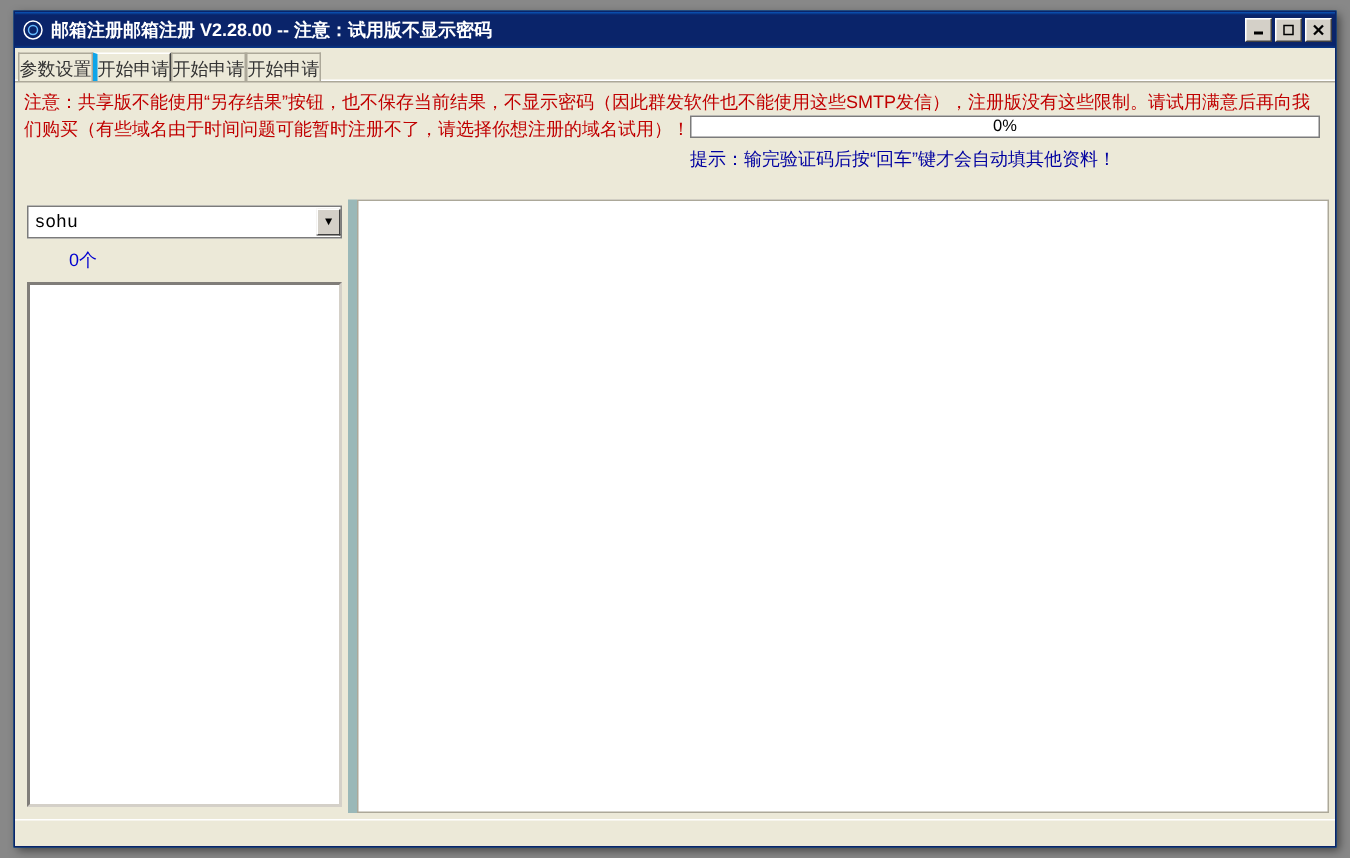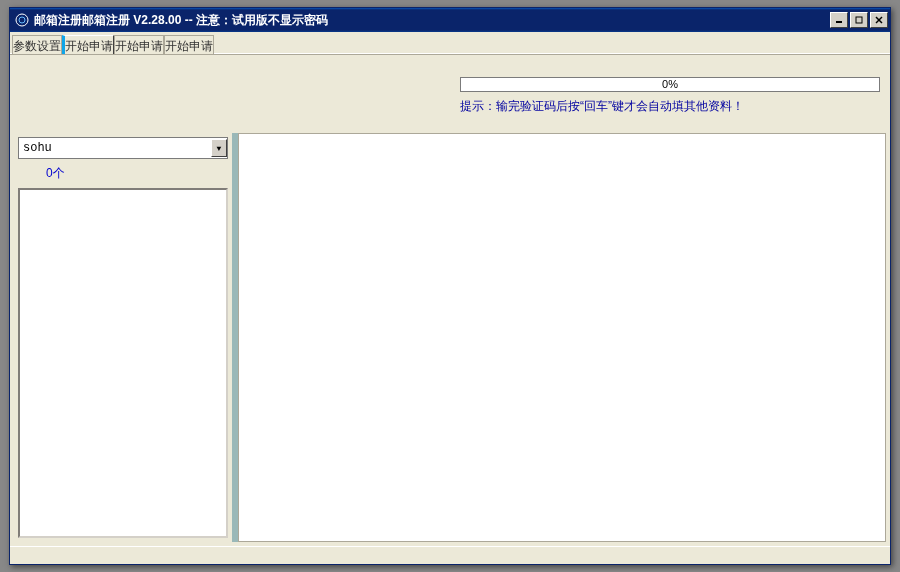--- a/index.html
+++ b/index.html
@@ -218,20 +218,21 @@
   </div>
 
   <div class="menubar">
     <div class="tab">参数设置</div>
     <div class="tab active">开始申请</div>
     <div class="tab">开始申请</div>
     <div class="tab">开始申请</div>
   </div>
 
   <div class="content">
+    <div class="warning">注意：共享版不能使用“另存结果”按钮，也不保存当前结果，不显示密码（因此群发软件也不能使用这些SMTP发信），注册版没有这些限制。请试用满意后再向我们购买（有些域名由于时间问题可能暂时注册不了，请选择你想注册的域名试用）！</div>
 
     <div class="progress-row">
       <div class="progress">0%</div>
     </div>
 
     <div class="hints">
       <div>提示：输完验证码后按“回车”键才会自动填其他资料！</div>
     </div>
 
     <div class="main-split">

